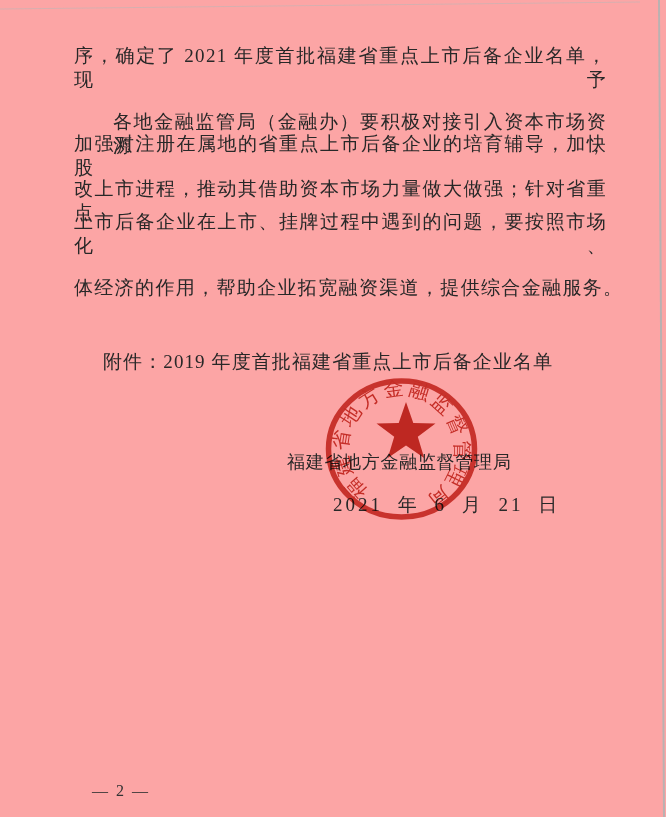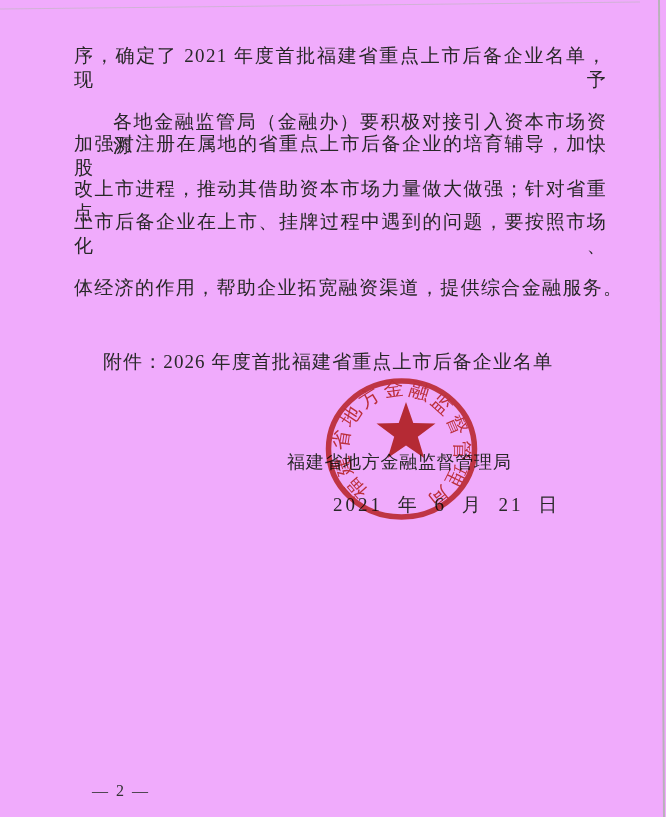--- a/index.html
+++ b/index.html
@@ -1,19 +1,19 @@
 <!DOCTYPE html>
 <html><head>
 <meta charset="utf-8">
 <style>
   html,body{margin:0;padding:0;background:#ffffff;}
   #page{
     position:relative;
     width:666px;height:817px;
-    background:#f0abfc;
+    background:#fca5a5;
     overflow:hidden;
     font-family:"Liberation Serif","DejaVu Serif",serif;
     color:#282828;
   }
   .bline{
     position:absolute;
     left:74px;width:533px;
     font-size:19px;line-height:24px;
     letter-spacing:1.35px;
     white-space:nowrap;
@@ -64,21 +64,21 @@
 
 <div id="page">
 
   <div class="bline jl" style="top:44px">序，确定了 2021 年度首批福建省重点上市后备企业名单，现予</div>
   <div class="bline jl indent" style="top:110px">各地金融监管局（金融办）要积极对接引入资本市场资源，</div>
   <div class="bline jl" style="top:132px">加强对注册在属地的省重点上市后备企业的培育辅导，加快股</div>
   <div class="bline jl" style="top:177px">改上市进程，推动其借助资本市场力量做大做强；针对省重点</div>
   <div class="bline jl" style="top:210px">上市后备企业在上市、挂牌过程中遇到的问题，要按照市场化、</div>
   <div class="bline" style="top:276px">体经济的作用，帮助企业拓宽融资渠道，提供综合金融服务。</div>
 
-  <div class="attachment">附件：2026 年度首批福建省重点上市后备企业名单</div>
+  <div class="attachment">附件：2019 年度首批福建省重点上市后备企业名单</div>
   <div class="signature">福建省地方金融监督管理局</div>
   <div class="dateline">2021 年 6 月 21 日</div>
   <div class="pagenum">— 2 —</div>
 
   <svg id="seal-svg" width="666" height="817" viewBox="0 0 666 817">
     <defs>
       <path id="ringPath" d="M 370.5 493.2 A 54 54 0 1 1 424.3 497.9" fill="none"></path>
     </defs>
 
     <ellipse cx="401.5" cy="449" rx="73" ry="68" fill="none" stroke-width="5.5" stroke-opacity="0.95" stroke="#c4372c"></ellipse>

